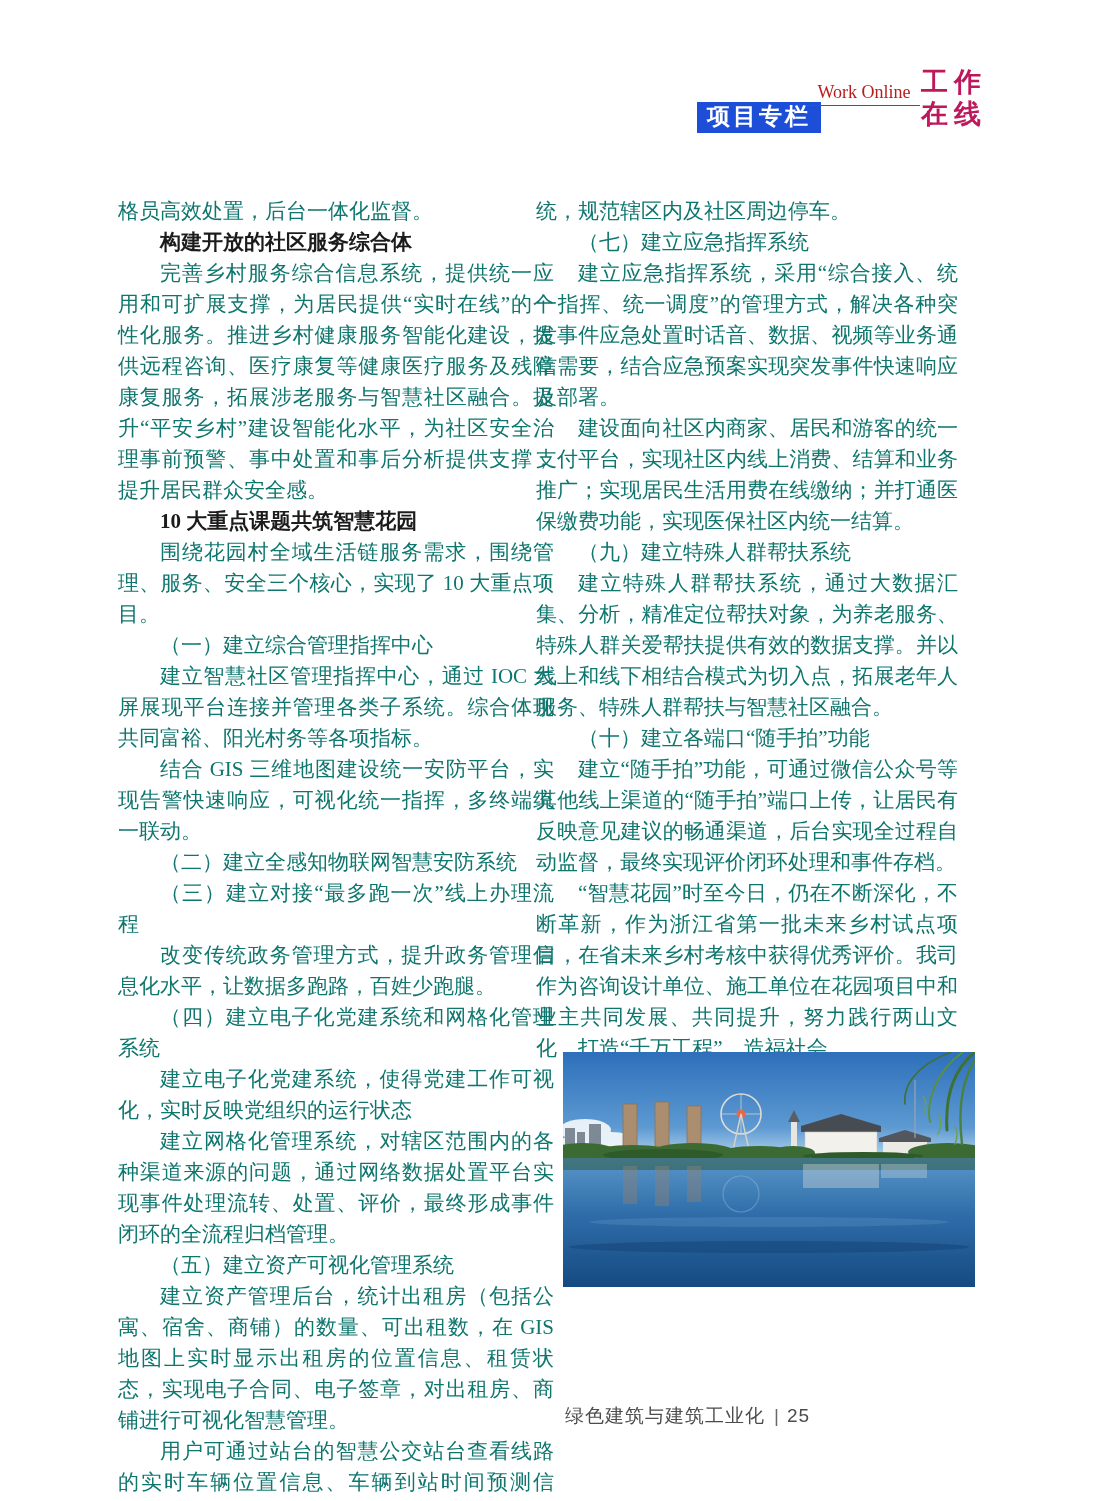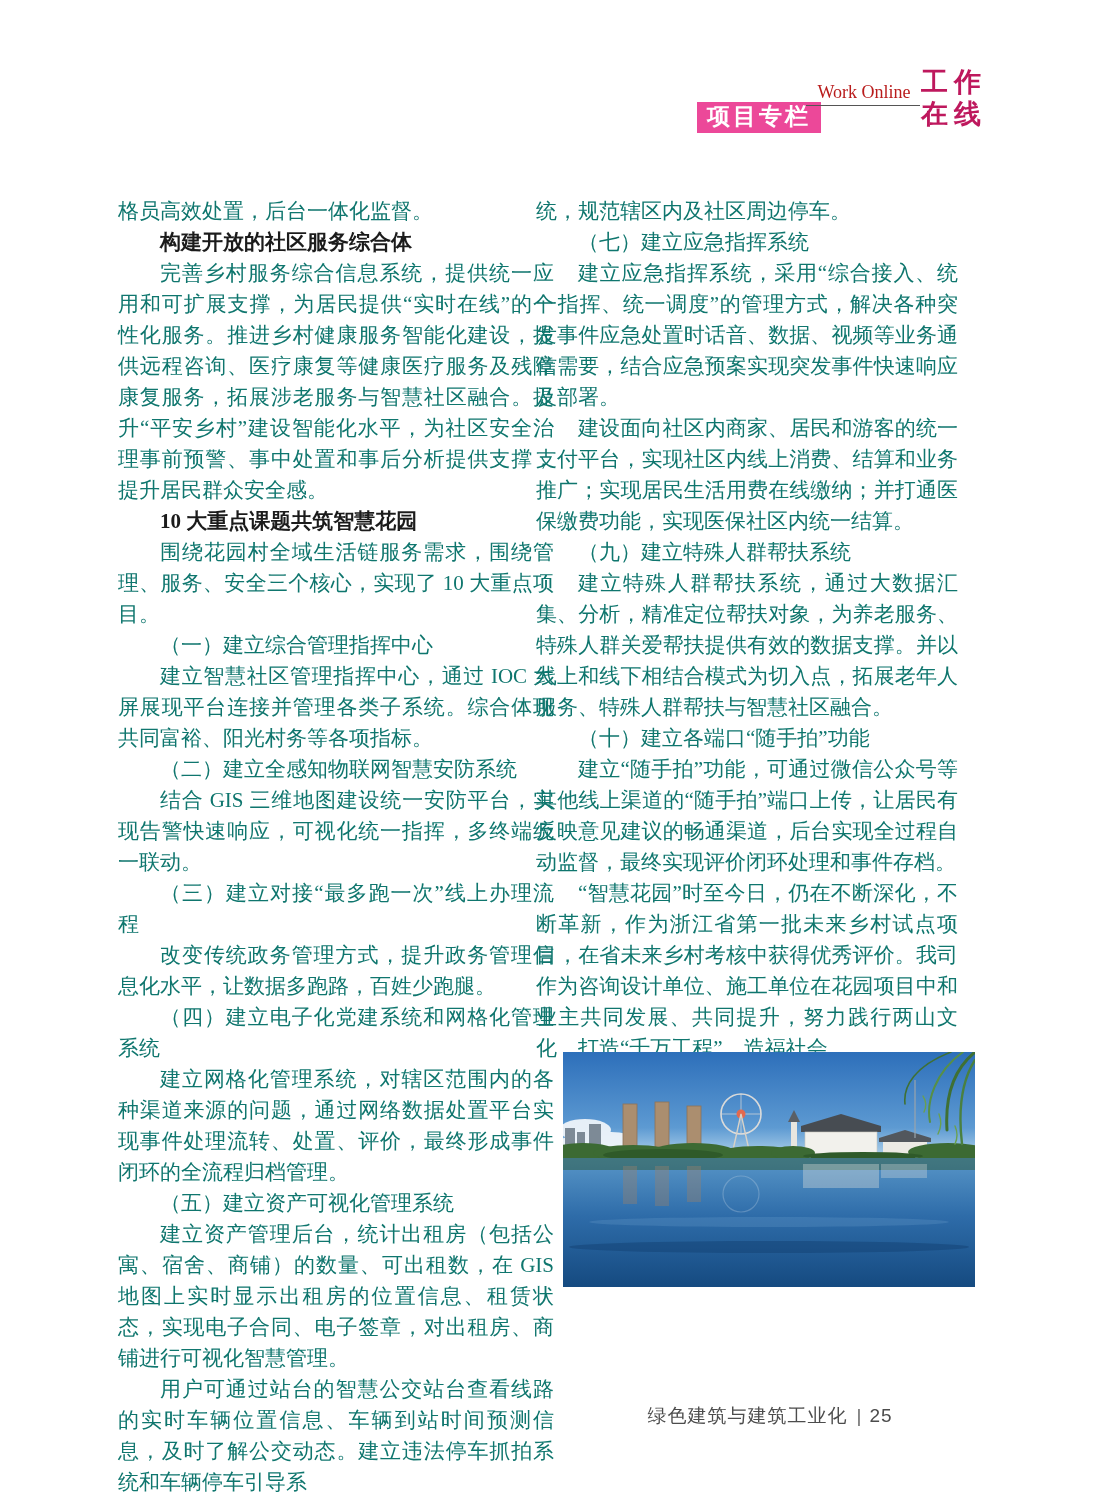--- a/index.html
+++ b/index.html
@@ -5,21 +5,21 @@
   html,body{margin:0;padding:0;background:#e9e9e9;}
   .page{
     position:relative; width:1102px; height:1501px; margin:0 auto;
     background:#ffffff; overflow:hidden;
     font-family:"Liberation Serif","DejaVu Serif",serif;
     color:#333333;
   }
   
   .badge{
     position:absolute; left:697px; top:102px;
-    background:#ec4899; color:#ffffff;
+    background:#1d4ed8; color:#ffffff;
     font-family:"Liberation Sans","DejaVu Sans",sans-serif;
     font-weight:bold; font-size:23px; letter-spacing:3px;
     padding:3px 10px 5px 10px; line-height:1;
   }
   .hline{
     position:absolute; left:806px; top:105px; width:114px; height:0;
     border-top:1.5px solid #555555;
   }
   .work-online{
     position:absolute; left:808px; top:82px; width:112px;
@@ -43,21 +43,21 @@
   .para.s-c{ text-indent:0; }
   .para.s-b{ text-indent:2em; font-weight:bold; color:#1b1b1b; }
   
   .photo{
     position:absolute; left:563px; top:1052px; width:412px; height:235px;
     display:block;
   }
   
   .footer{
     position:absolute; left:565px; top:1403px; width:410px;
-    text-align:center; font-size:19px; color:#4c4c4c;
+    text-align:left; font-size:19px; color:#4c4c4c;
     font-family:"Liberation Sans","DejaVu Sans",sans-serif;
     letter-spacing:1px;
   }
   .footer .divider{ margin:0 7px 0 9px; color:#6a6a6a; }
 </style>
 </head>
 <body>
 
 <div class="page">
 
@@ -70,25 +70,26 @@
   </div>
 
   <div class="col col-left">
       <p class="para s-c">格员高效处置，后台一体化监督。</p>
       <p class="para s-b">构建开放的社区服务综合体</p>
       <p class="para s-n">完善乡村服务综合信息系统，提供统一应用和可扩展支撑，为居民提供“实时在线”的个性化服务。推进乡村健康服务智能化建设，提供远程咨询、医疗康复等健康医疗服务及残障康复服务，拓展涉老服务与智慧社区融合。提升“平安乡村”建设智能化水平，为社区安全治理事前预警、事中处置和事后分析提供支撑，提升居民群众安全感。</p>
       <p class="para s-b">10 大重点课题共筑智慧花园</p>
       <p class="para s-n">围绕花园村全域生活链服务需求，围绕管理、服务、安全三个核心，实现了 10 大重点项目。</p>
       <p class="para s-n">（一）建立综合管理指挥中心</p>
       <p class="para s-n">建立智慧社区管理指挥中心，通过 IOC 大屏展现平台连接并管理各类子系统。综合体现共同富裕、阳光村务等各项指标。</p>
+      <p class="para s-n">结合 GIS 三维地图建设统一安防平台，实现告警快速响应，可视化统一指挥，多终端统一联动。</p>
       <p class="para s-n">（二）建立全感知物联网智慧安防系统</p>
-      <p class="para s-n">结合 GIS 三维地图建设统一安防平台，实现告警快速响应，可视化统一指挥，多终端统一联动。</p>
       <p class="para s-n">（三）建立对接“最多跑一次”线上办理流程</p>
       <p class="para s-n">改变传统政务管理方式，提升政务管理信息化水平，让数据多跑路，百姓少跑腿。</p>
       <p class="para s-n">（四）建立电子化党建系统和网格化管理系统</p>
+      <p class="para s-n">建立电子化党建系统，使得党建工作可视化，实时反映党组织的运行状态</p>
       <p class="para s-n">建立网格化管理系统，对辖区范围内的各种渠道来源的问题，通过网络数据处置平台实现事件处理流转、处置、评价，最终形成事件闭环的全流程归档管理。</p>
       <p class="para s-n">（五）建立资产可视化管理系统</p>
       <p class="para s-n">建立资产管理后台，统计出租房（包括公寓、宿舍、商铺）的数量、可出租数，在 GIS 地图上实时显示出租房的位置信息、租赁状态，实现电子合同、电子签章，对出租房、商铺进行可视化智慧管理。</p>
       <p class="para s-n">用户可通过站台的智慧公交站台查看线路的实时车辆位置信息、车辆到站时间预测信息，及时了解公交动态。建立违法停车抓拍系统和车辆停车引导系</p>
     </div>
   <div class="col col-right">
       <p class="para s-c">统，规范辖区内及社区周边停车。</p>
       <p class="para s-n">（七）建立应急指挥系统</p>
       <p class="para s-n">建立应急指挥系统，采用“综合接入、统一指挥、统一调度”的管理方式，解决各种突发事件应急处置时话音、数据、视频等业务通信需要，结合应急预案实现突发事件快速响应及部署。</p>
       <p class="para s-n">建设面向社区内商家、居民和游客的统一支付平台，实现社区内线上消费、结算和业务推广；实现居民生活用费在线缴纳；并打通医保缴费功能，实现医保社区内统一结算。</p>

